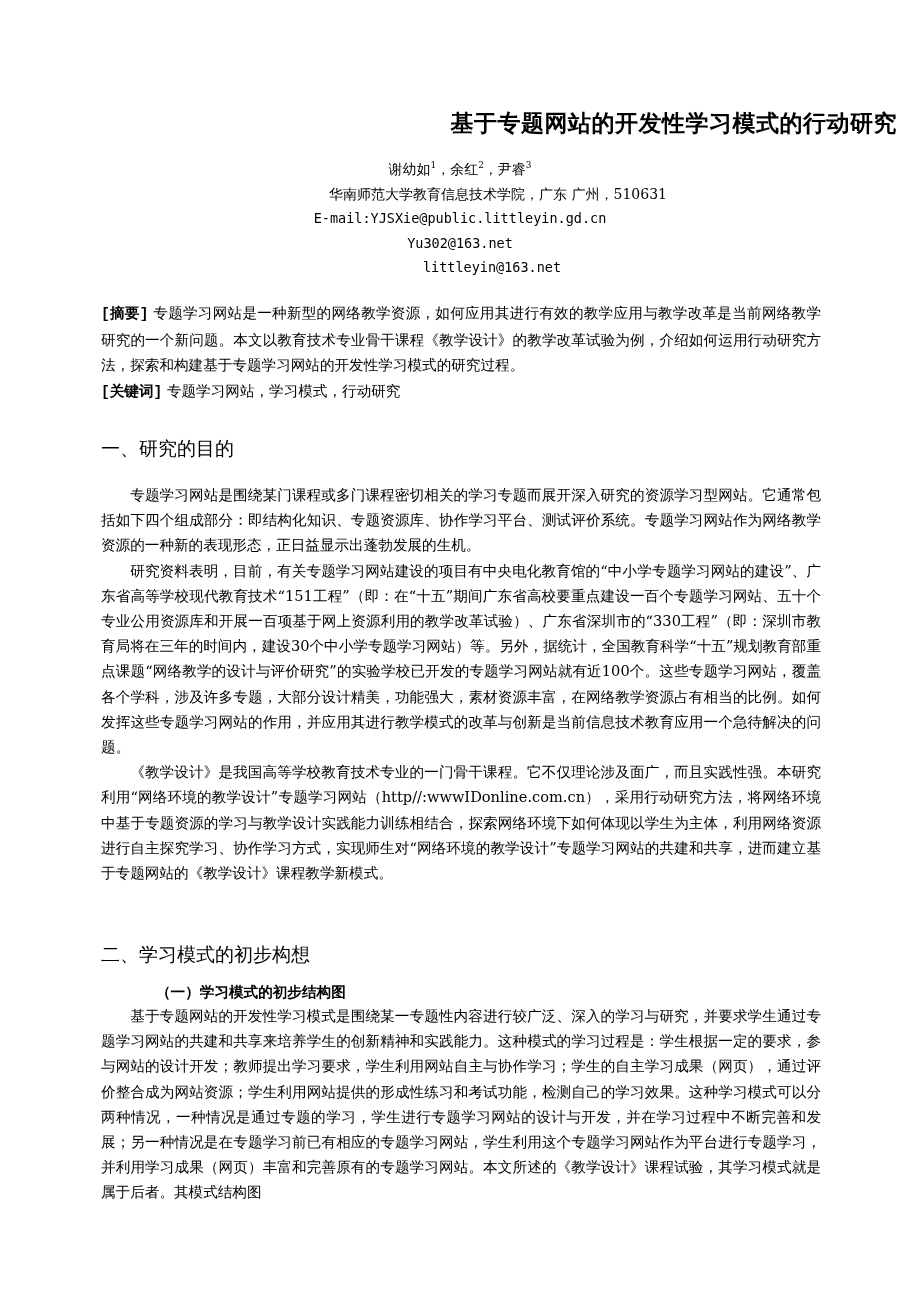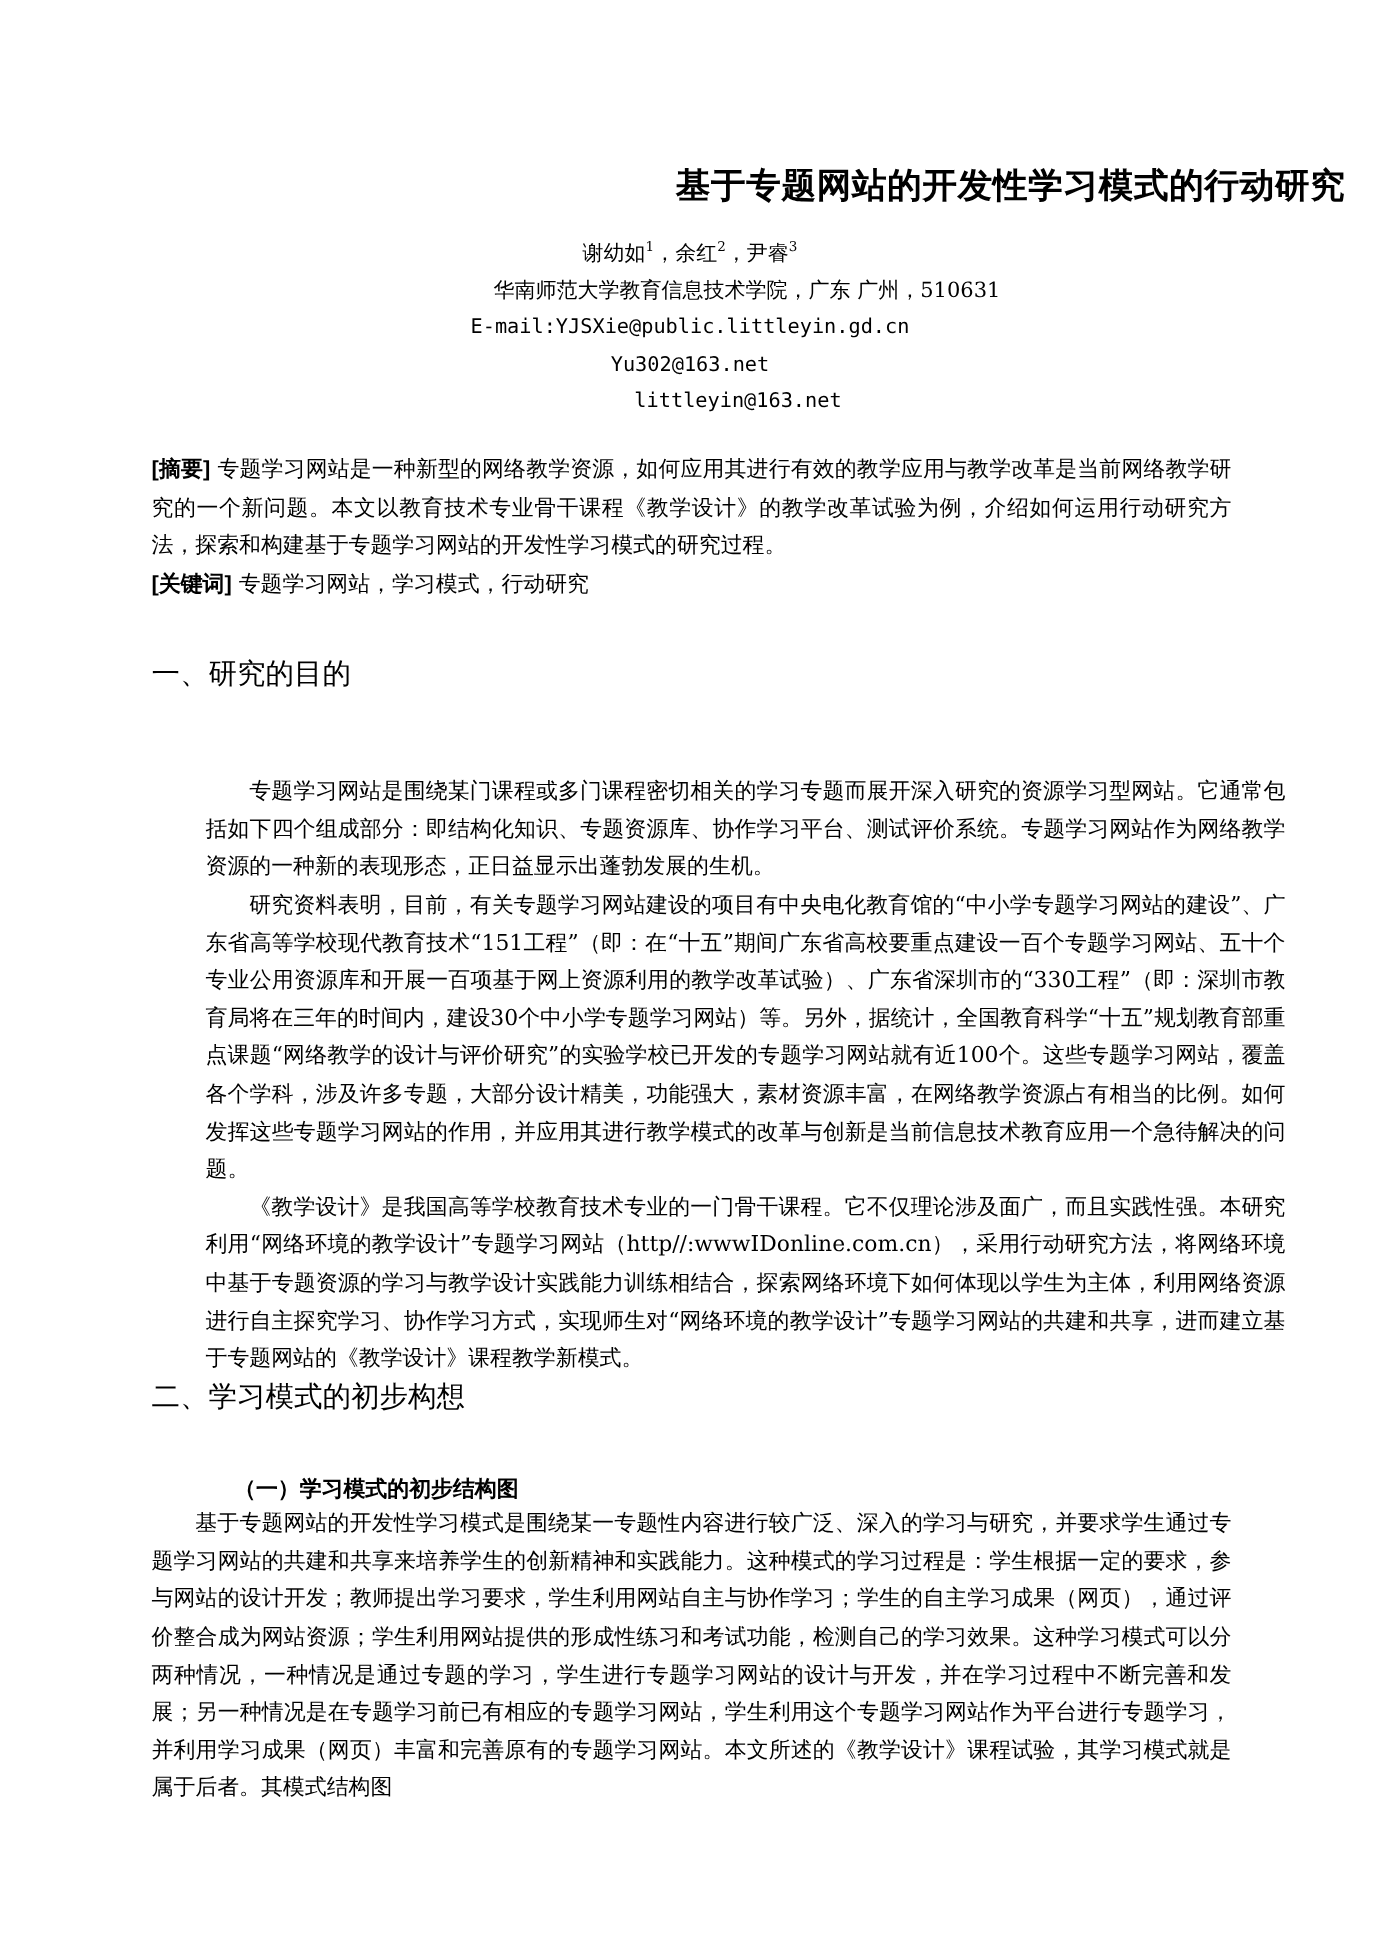--- a/index.html
+++ b/index.html
@@ -14,21 +14,21 @@
     font-family: "DejaVu Serif", serif; font-size: 14px; line-height: 24px;
   }
   .meta.mono { font-family: "DejaVu Sans Mono", monospace; font-size: 13.5px; }
   .meta sup { font-size: 9px; vertical-align: super; line-height: 0; }
   .block {
     position: absolute; left: 101px; width: 720px;
     font-family: "DejaVu Serif", serif; font-size: 14.6px; line-height: 25.2px; text-align: justify;
   }
   .block p { margin: 0; }
   .indent { text-indent: 2em; }
-  .tag { font-family: Liberation Sans, sans-serif; font-weight: bold; }
+  .tag { font-family: Liberation Mono, monospace; font-weight: bold; }
   .h1 {
     position: absolute; left: 101px;
     font-family: "DejaVu Sans", sans-serif; font-weight: normal; font-size: 19px;
   }
   .h2 {
     position: absolute; left: 132px;
     font-family: "DejaVu Sans", sans-serif; font-weight: bold; font-size: 14.6px;
   }
 </style>
 </head>
@@ -46,27 +46,27 @@
   <div class="meta mono" style="top:231px;">Yu302@163.net</div>
   <div class="meta mono" style="top:255px;padding-left:32px;">littleyin@163.net</div>
 
   <div class="block" style="top:300px;">
     <p><span class="tag">[摘要]</span><span> 专题学习网站是一种新型的网络教学资源，如何应用其进行有效的教学应用与教学改革是当前网络教学研究的一个新问题。本文以教育技术专业骨干课程《教学设计》的教学改革试验为例，介绍如何运用行动研究方法，探索和构建基于专题学习网站的开发性学习模式的研究过程。</span></p>
     <p><span class="tag">[关键词]</span><span> 专题学习网站，学习模式，行动研究</span></p>
   </div>
 
   <div class="h1" style="top:436px;">一、研究的目的</div>
 
-  <div class="block" style="top:515px;margin-left:36px;">
+  <div class="block" style="top:482px;">
     <p class="indent">专题学习网站是围绕某门课程或多门课程密切相关的学习专题而展开深入研究的资源学习型网站。它通常包括如下四个组成部分：即结构化知识、专题资源库、协作学习平台、测试评价系统。专题学习网站作为网络教学资源的一种新的表现形态，正日益显示出蓬勃发展的生机。</p>
     <p class="indent">研究资料表明，目前，有关专题学习网站建设的项目有中央电化教育馆的“中小学专题学习网站的建设”、广东省高等学校现代教育技术“151工程”（即：在“十五”期间广东省高校要重点建设一百个专题学习网站、五十个专业公用资源库和开展一百项基于网上资源利用的教学改革试验）、广东省深圳市的“330工程”（即：深圳市教育局将在三年的时间内，建设30个中小学专题学习网站）等。另外，据统计，全国教育科学“十五”规划教育部重点课题“网络教学的设计与评价研究”的实验学校已开发的专题学习网站就有近100个。这些专题学习网站，覆盖各个学科，涉及许多专题，大部分设计精美，功能强大，素材资源丰富，在网络教学资源占有相当的比例。如何发挥这些专题学习网站的作用，并应用其进行教学模式的改革与创新是当前信息技术教育应用一个急待解决的问题。</p>
     <p class="indent">《教学设计》是我国高等学校教育技术专业的一门骨干课程。它不仅理论涉及面广，而且实践性强。本研究利用“网络环境的教学设计”专题学习网站（http//:wwwIDonline.com.cn），采用行动研究方法，将网络环境中基于专题资源的学习与教学设计实践能力训练相结合，探索网络环境下如何体现以学生为主体，利用网络资源进行自主探究学习、协作学习方式，实现师生对“网络环境的教学设计”专题学习网站的共建和共享，进而建立基于专题网站的《教学设计》课程教学新模式。</p>
   </div>
 
-  <div class="h1" style="top:918px;">二、学习模式的初步构想</div>
+  <div class="h1" style="top:942px;">二、学习模式的初步构想</div>
 
   <div class="h2" style="top:983px;margin-left:24px;">（一）学习模式的初步结构图</div>
 
   <div class="block" style="top:1003px;">
     <p class="indent">基于专题网站的开发性学习模式是围绕某一专题性内容进行较广泛、深入的学习与研究，并要求学生通过专题学习网站的共建和共享来培养学生的创新精神和实践能力。这种模式的学习过程是：学生根据一定的要求，参与网站的设计开发；教师提出学习要求，学生利用网站自主与协作学习；学生的自主学习成果（网页），通过评价整合成为网站资源；学生利用网站提供的形成性练习和考试功能，检测自己的学习效果。这种学习模式可以分两种情况，一种情况是通过专题的学习，学生进行专题学习网站的设计与开发，并在学习过程中不断完善和发展；另一种情况是在专题学习前已有相应的专题学习网站，学生利用这个专题学习网站作为平台进行专题学习，并利用学习成果（网页）丰富和完善原有的专题学习网站。本文所述的《教学设计》课程试验，其学习模式就是属于后者。其模式结构图</p>
   </div>
 
 </div>
 
 </body></html>

